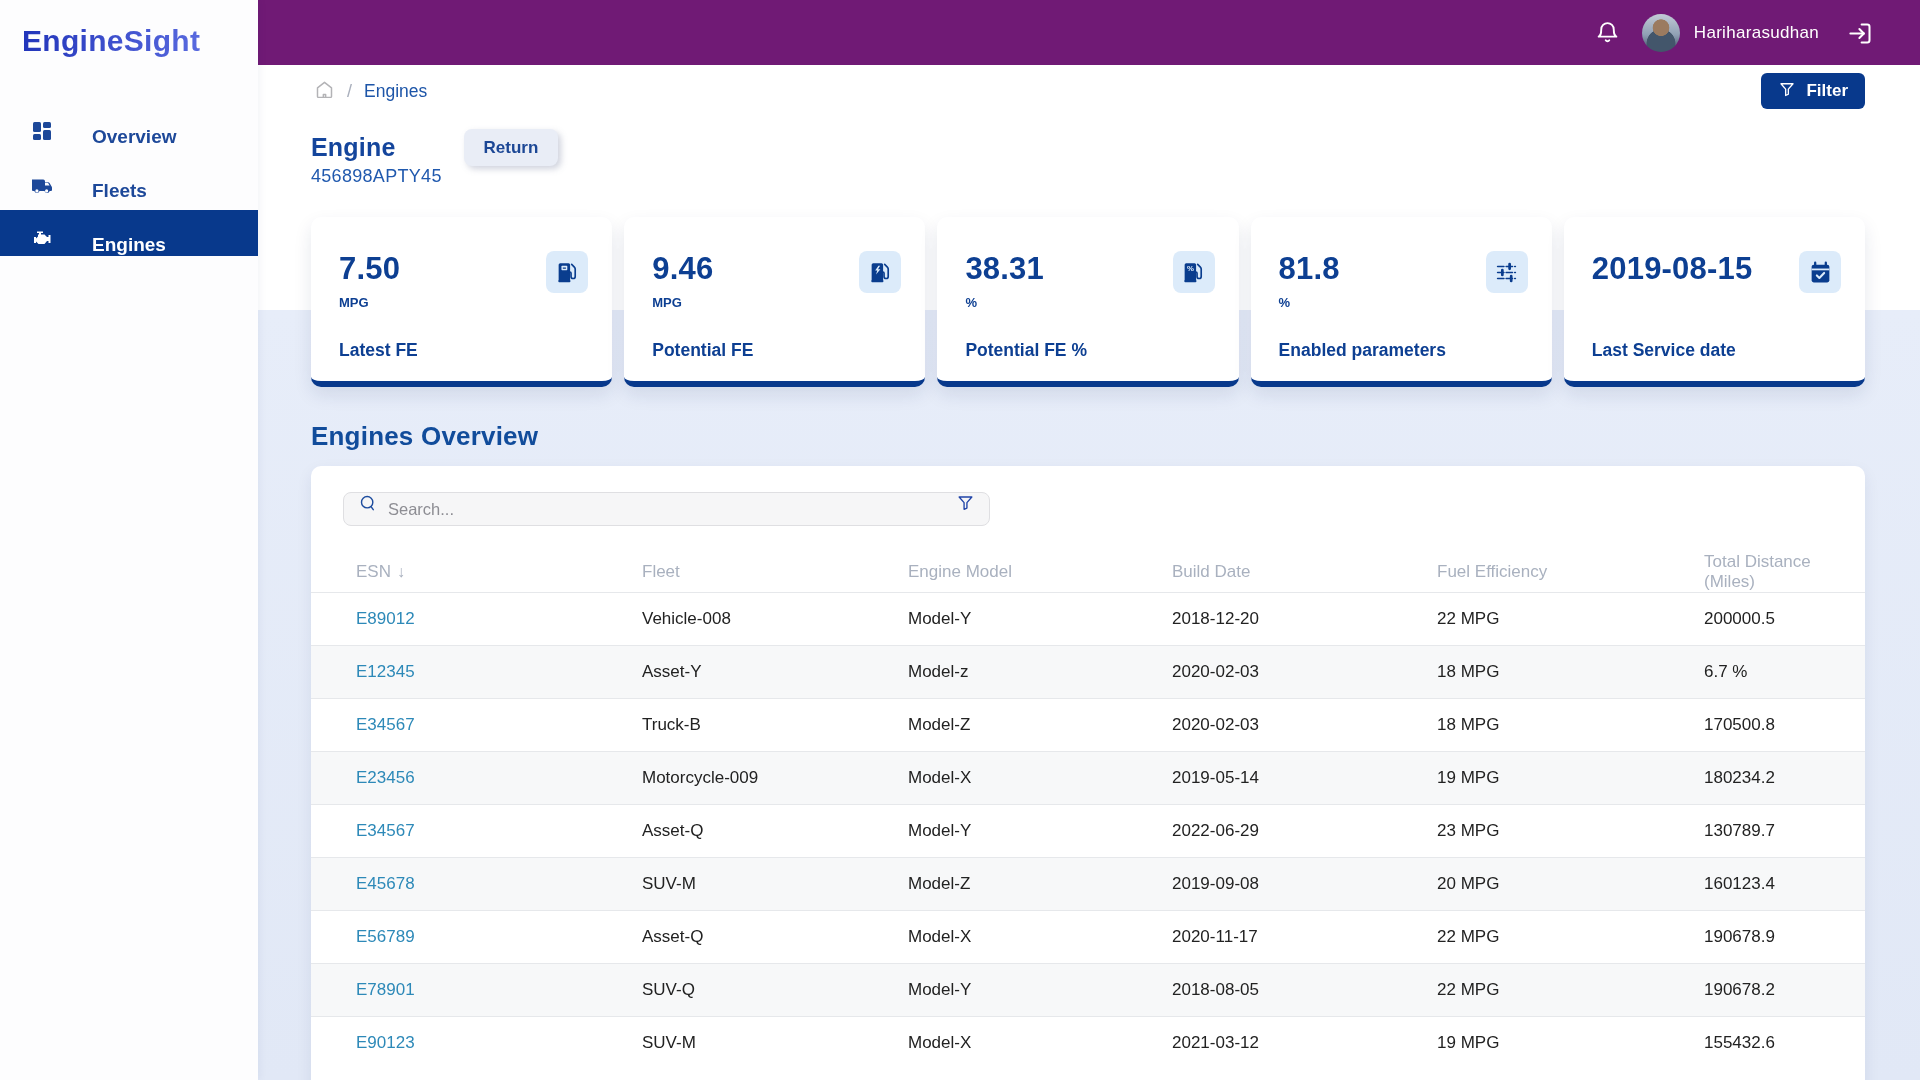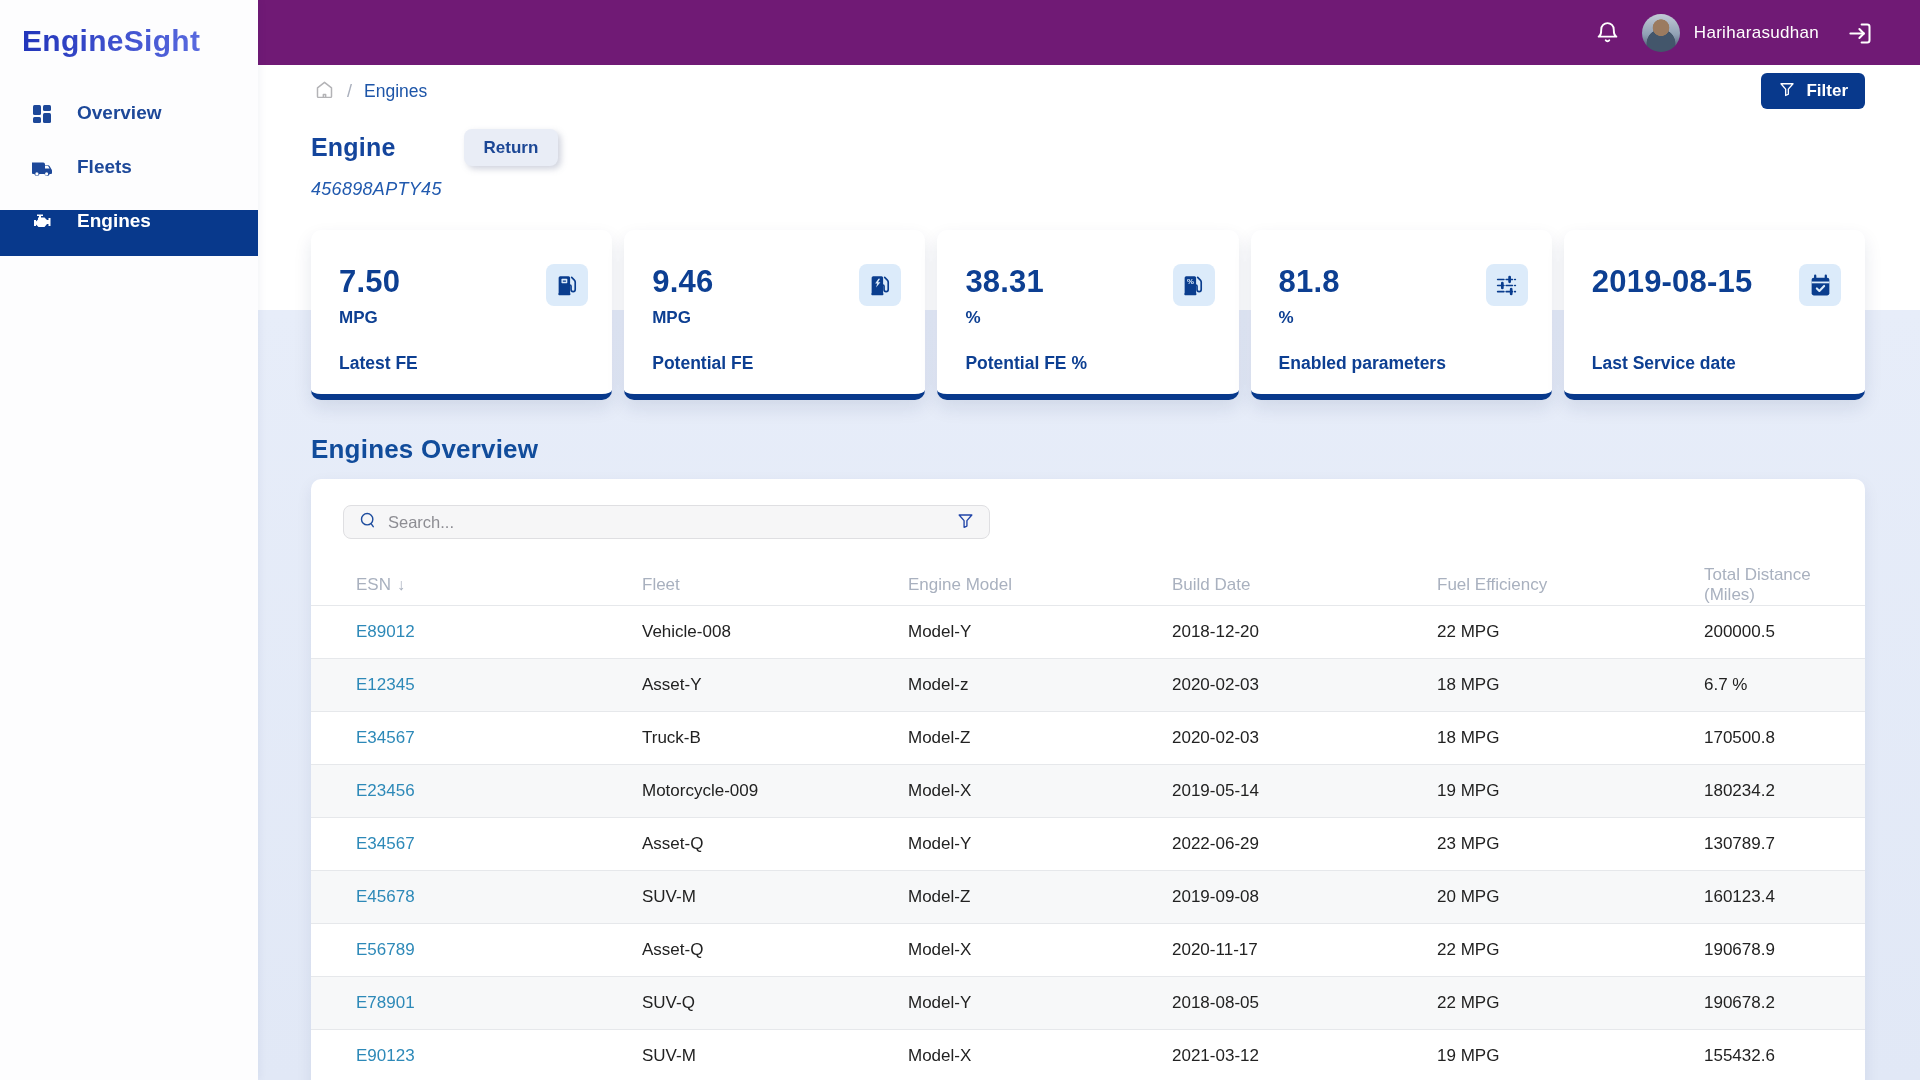--- a/index.html
+++ b/index.html
@@ -8,21 +8,21 @@
 
   .app { position:relative; width:1920px; height:1080px; }
 
   
   .sidebar { position:absolute; left:0; top:0; width:258px; height:1080px;
     background:#FDFDFE; z-index:5; box-shadow:2px 0 8px rgba(20,40,90,.05); }
   .logo { padding:24px 0 0 22px; font-size:30px; font-weight:800; letter-spacing:.3px;
     background:linear-gradient(90deg,#2336BB 10%,#6677E8 95%);
     -webkit-background-clip:text; background-clip:text; color:transparent; }
   .nav { margin-top:44px; display:flex; flex-direction:column; gap:8px; }
-  .nav-item { height:46px; display:flex; align-items:flex-start; gap:23px; padding-left:30px;
+  .nav-item { height:46px; display:flex; align-items:flex-end; gap:38px; padding-left:30px;
     font-size:19px; font-weight:700; color:#1D4899; cursor:pointer; }
   .nav-item svg { width:24px; height:24px; flex:0 0 24px; }
   .nav-item.active { background:#08398C; color:#fff; }
 
   
   .topbar { position:absolute; left:258px; top:0; width:1662px; height:65px;
     background:#701a75; display:flex; align-items:center; justify-content:flex-end;
     padding-right:46px; z-index:4; }
   .topbar .bell { width:25px; height:25px; margin-right:22px; cursor:pointer; }
   .avatar { width:38px; height:38px; border-radius:50%; margin-right:14px; cursor:pointer;
@@ -47,44 +47,44 @@
   .filter-btn { display:flex; align-items:center; gap:10px; height:36px; padding:10px 17px;
     background:#08398C; color:#fff; border:none; border-radius:6px; font-size:17px;
     font-weight:600; font-family:inherit; cursor:pointer; }
   .filter-btn svg { width:18px; height:18px; }
 
   .title-row { margin-top:20px; display:flex; align-items:center; }
   h1.page-title { font-size:25px; font-weight:800; color:#14459C; letter-spacing:.2px; }
   .return-btn { margin-left:68px; height:37px; padding:0 20px; background:#E9EDF6;
     border:none; border-radius:8px; color:#1C4795; font-size:17px; font-weight:700;
     font-family:inherit; box-shadow:3px 3px 6px rgba(120,130,160,.35); cursor:pointer;text-align:center; }
-  .subtitle { margin-top:13px; font-size:18px; color:#2059AE; letter-spacing:.3px;font-style:italic; }
+  .subtitle { margin-top:0; font-size:18px; color:#2059AE; letter-spacing:.3px; }
 
   
   .cards { margin-top:30px; display:flex; gap:12px; }
   .card { position:relative; flex:1; height:170px; background:#fff; border-radius:10px;
     border-bottom:6px solid #08398C; box-shadow:0 8px 18px rgba(20,40,90,.10);
     padding:34px 24px 0 28px; }
   .card-top { display:flex; justify-content:space-between; align-items:flex-start; }
   .card-value { display:flex; align-items:baseline; gap:8px; color:#0D3F92;flex-direction:column; }
   .card-value .val { font-size:31px; font-weight:800; letter-spacing:.2px; }
-  .card-value .unit { font-size:17px; font-weight:700; }
+  .card-value .unit { font-size:13px; font-weight:700; }
   .card-iconbox { width:42px; height:42px; border-radius:8px; background:#DCEBFA;
     display:flex; align-items:center; justify-content:center; color:#0A3D8E; }
   .card-iconbox svg { width:25px; height:25px; }
   .card-label { position:absolute; left:28px; bottom:20px; font-size:17.5px; font-weight:700; color:#0D3F92; }
 
   
   .overview-title { margin-top:34px; font-size:26px; font-weight:800; color:#114C9B; letter-spacing:.2px; }
 
   .table-card { margin-top:14px; width:1554px; height:650px; background:#fff;
     border-radius:10px; box-shadow:0 6px 16px rgba(20,40,90,.08); padding-top:26px; }
 
   .search-box { margin-left:32px; width:647px; height:34px; background:#F6F6F7;
-    border:1px solid #DFDFE2; border-radius:8px; display:flex; align-items:center;
+    border:1px solid #DFDFE2; border-radius:8px; display:flex; 
     padding:0 14px; gap:10px; }
   .search-box svg { flex:0 0 auto; }
   .search-box input { flex:1; border:none; outline:none; background:transparent;
     font-size:16.5px; color:#333; font-family:inherit; }
   .search-box input::placeholder { color:#8D8D93; }
 
   .thead, .trow { display:grid; grid-template-columns:266px 246px 244px 245px 247px 1fr;
     padding-left:45px; align-items:center;gap:20px; }
   .thead { margin-top:26px; height:40px; color:#A9B1BF; font-size:17px; font-weight:500; }
   .thead .th { cursor:pointer; }

